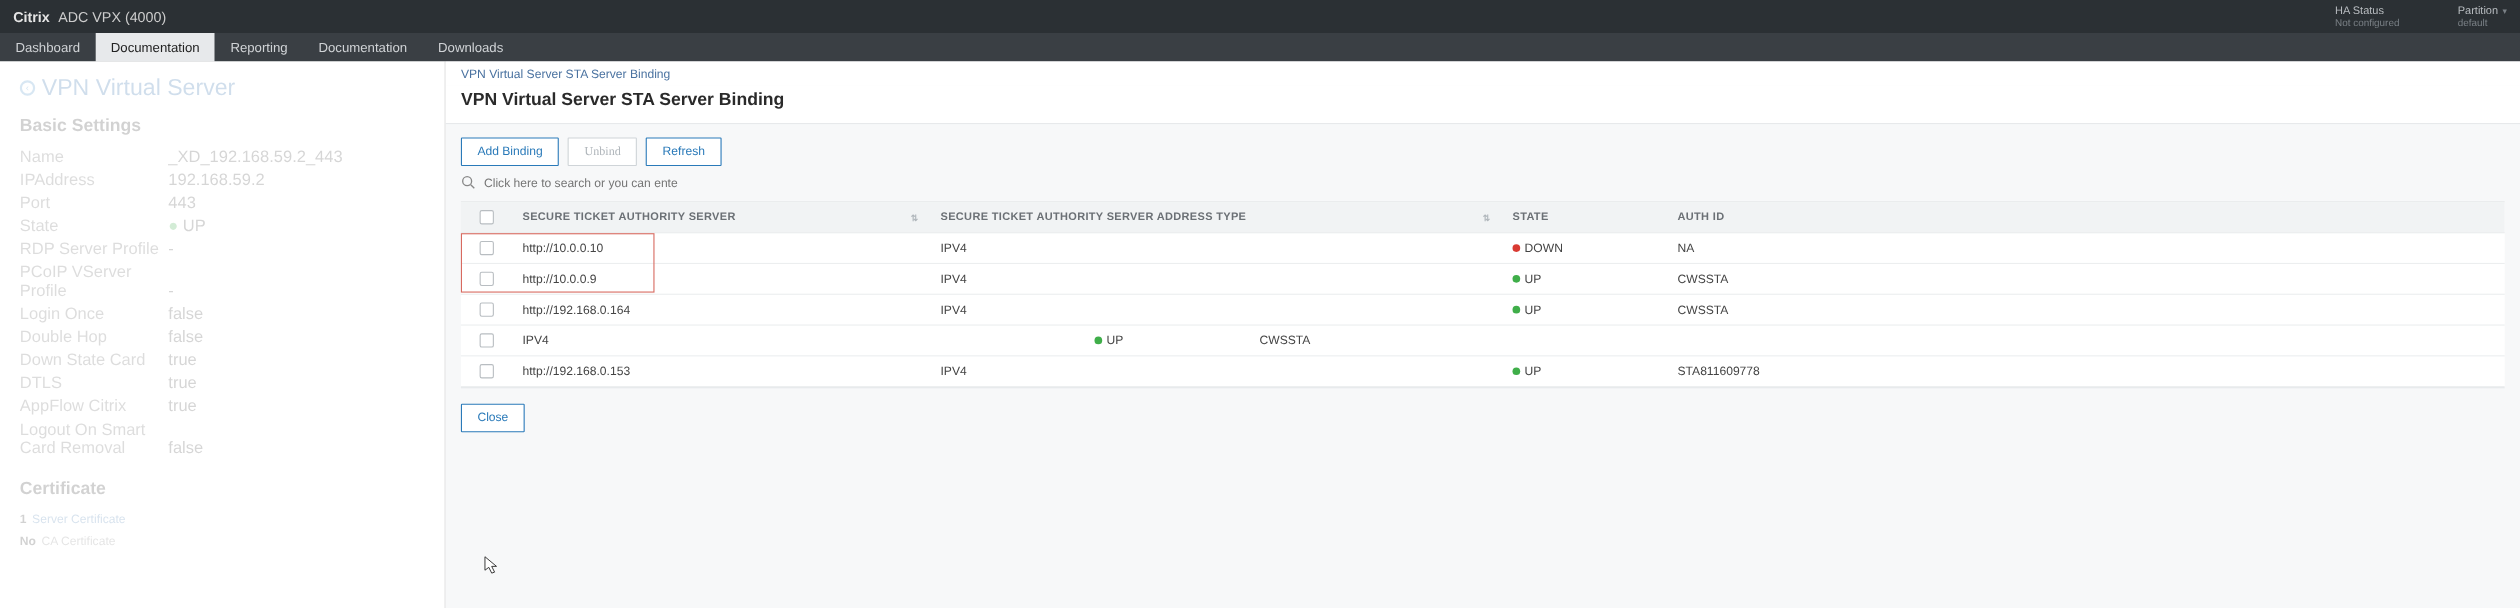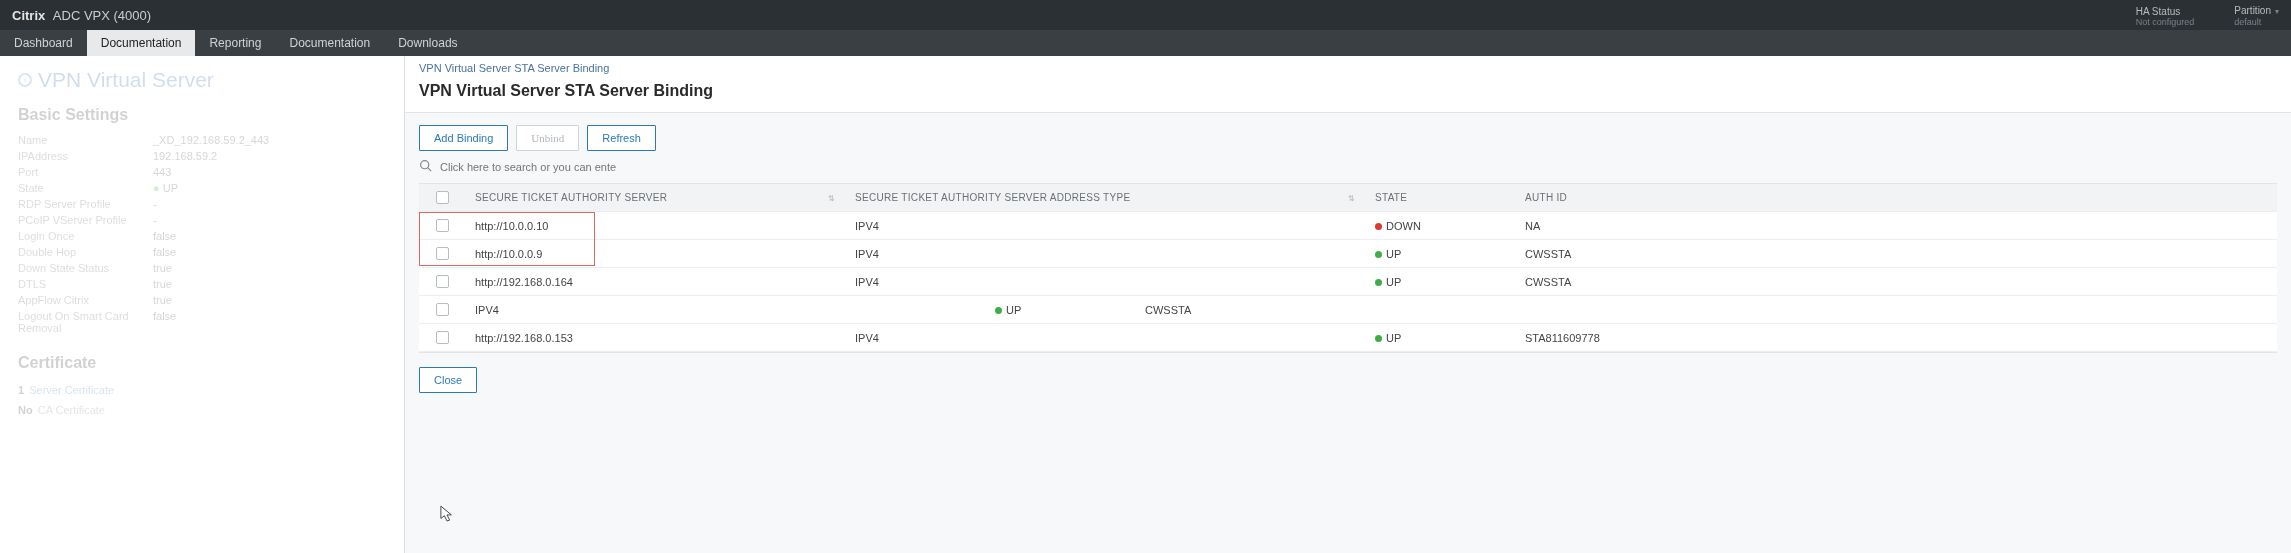--- a/index.html
+++ b/index.html
@@ -22,24 +22,24 @@
     display: flex;
     align-items: center;
     padding: 0 12px;
     font-size: 13px;
   }
   .brand { font-weight: 600; }
   .brand .light { font-weight: 300; color: #ccc; margin-left: 4px; }
   .topbar-right {
     margin-left: auto;
     display: flex;
-    gap: 40px;
+    gap: 53px;
     font-size: 10px;
     color: #9aa0a6;
-    align-items: flex-end;
+    align-items: flex-start;
     padding-top: 2px;
   }
   .topbar-right .group { text-align: left; line-height: 11px;}
   .topbar-right .label { color: #b8bcc0; font-size: 10px; }
   .topbar-right .value { color: #7a8086; font-size: 9px; }
   .chevron { font-size: 8px; margin-left: 4px; color:#7a8086;}
 
   
   .navtabs {
     height: 26px;
@@ -100,21 +100,21 @@
     justify-content: center;
     font-size: 9px;
     color: #4d90c7;
   }
   .section-title {
     font-weight: 600;
     font-size: 16px;
     color: #333;
     margin: 10px 0 8px;
   }
-  .kv { display: flex; font-size: 11px; padding: 2px 0; color:#555;}
+  .kv { display: flex; font-size: 15px; padding: 2px 0; color:#555;align-items:flex-end;}
   .kv .k { width: 135px; color:#666;}
   .kv .v { color:#444;}
   .state-up .dot { color:#39a845;}
 
   .cert-line { font-size: 11px; color:#4d7fb0; padding:4px 0;}
   .cert-line .count { color:#333; font-weight:600; margin-right:2px;}
   .cert-line.muted { color:#888;}
 
   
   .rightpanel {
@@ -239,21 +239,21 @@
   .footer-close {
     padding: 14px 14px;
   }
   .cursor {
     position: absolute;
     width: 14px;
     height: 18px;
     pointer-events: none;
   }
   .sort-icon{font-size:8px;color:#b0b6bb;margin-left:auto;}
-  .hcell{display:flex;align-items:flex-end;}
+  .hcell{display:flex;align-items:flex-end;font-weight:bold;}
 </style>
 </head>
 <body>
 
 <div class="topbar">
   <span class="brand">
     <span>Citrix</span>
     <span class="light">ADC VPX (4000)</span>
   </span>
   <div class="topbar-right">
@@ -310,21 +310,21 @@
       </div>
     <div class="kv">
         <span class="k">Login Once</span>
         <span class="v">false</span>
       </div>
     <div class="kv">
         <span class="k">Double Hop</span>
         <span class="v">false</span>
       </div>
     <div class="kv">
-        <span class="k">Down State Status</span>
+        <span class="k">Down State Card</span>
         <span class="v">true</span>
       </div>
     <div class="kv">
         <span class="k">DTLS</span>
         <span class="v">true</span>
       </div>
     <div class="kv">
         <span class="k">AppFlow Citrix</span>
         <span class="v">true</span>
       </div>

